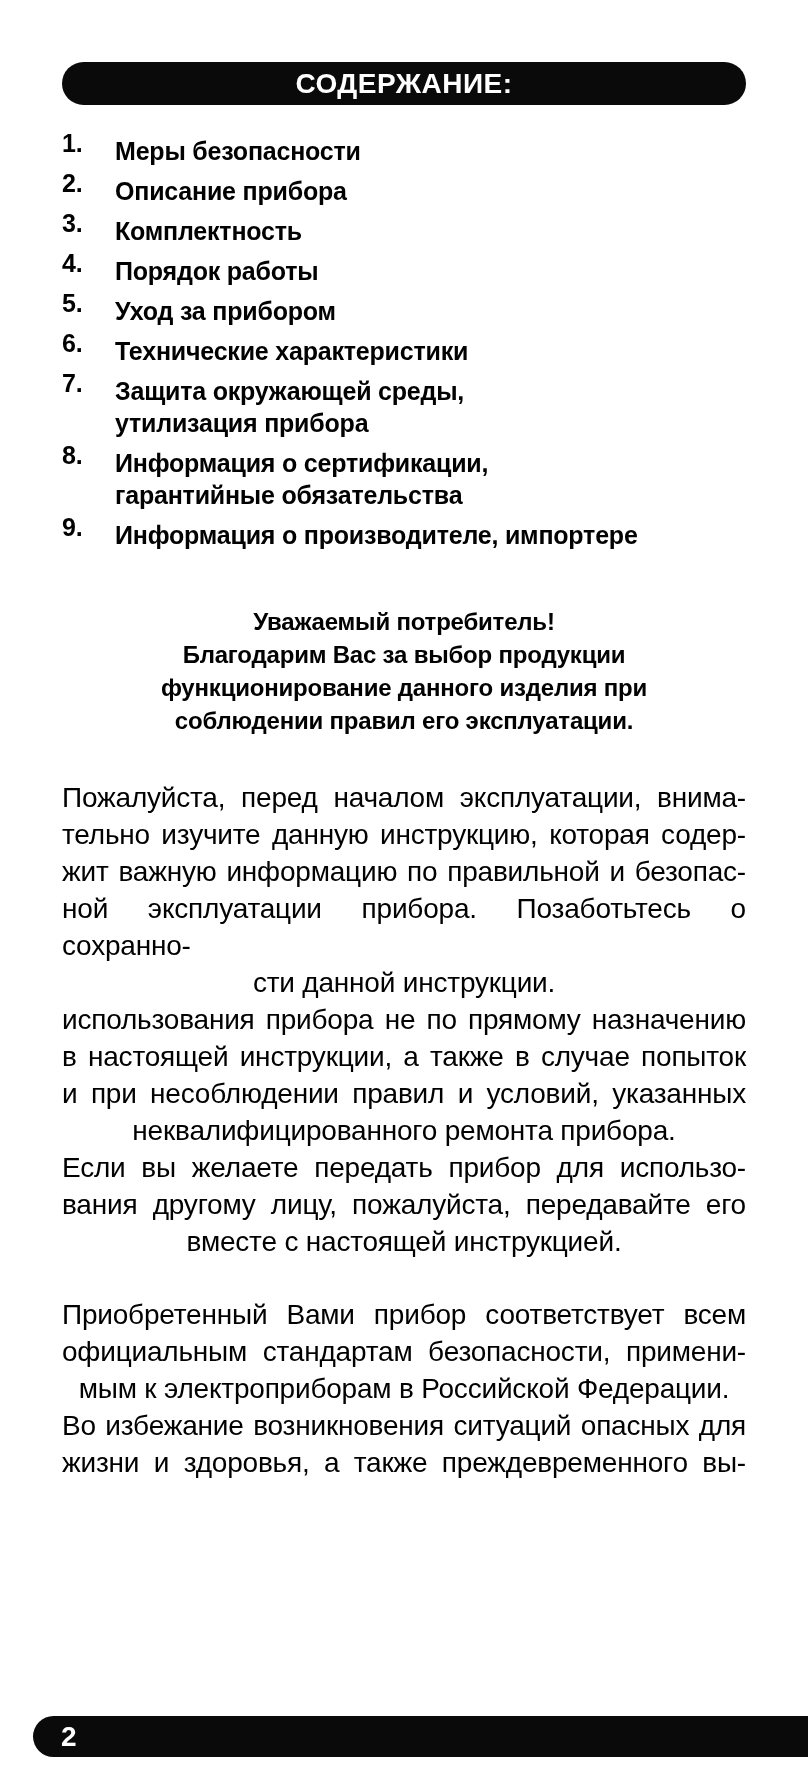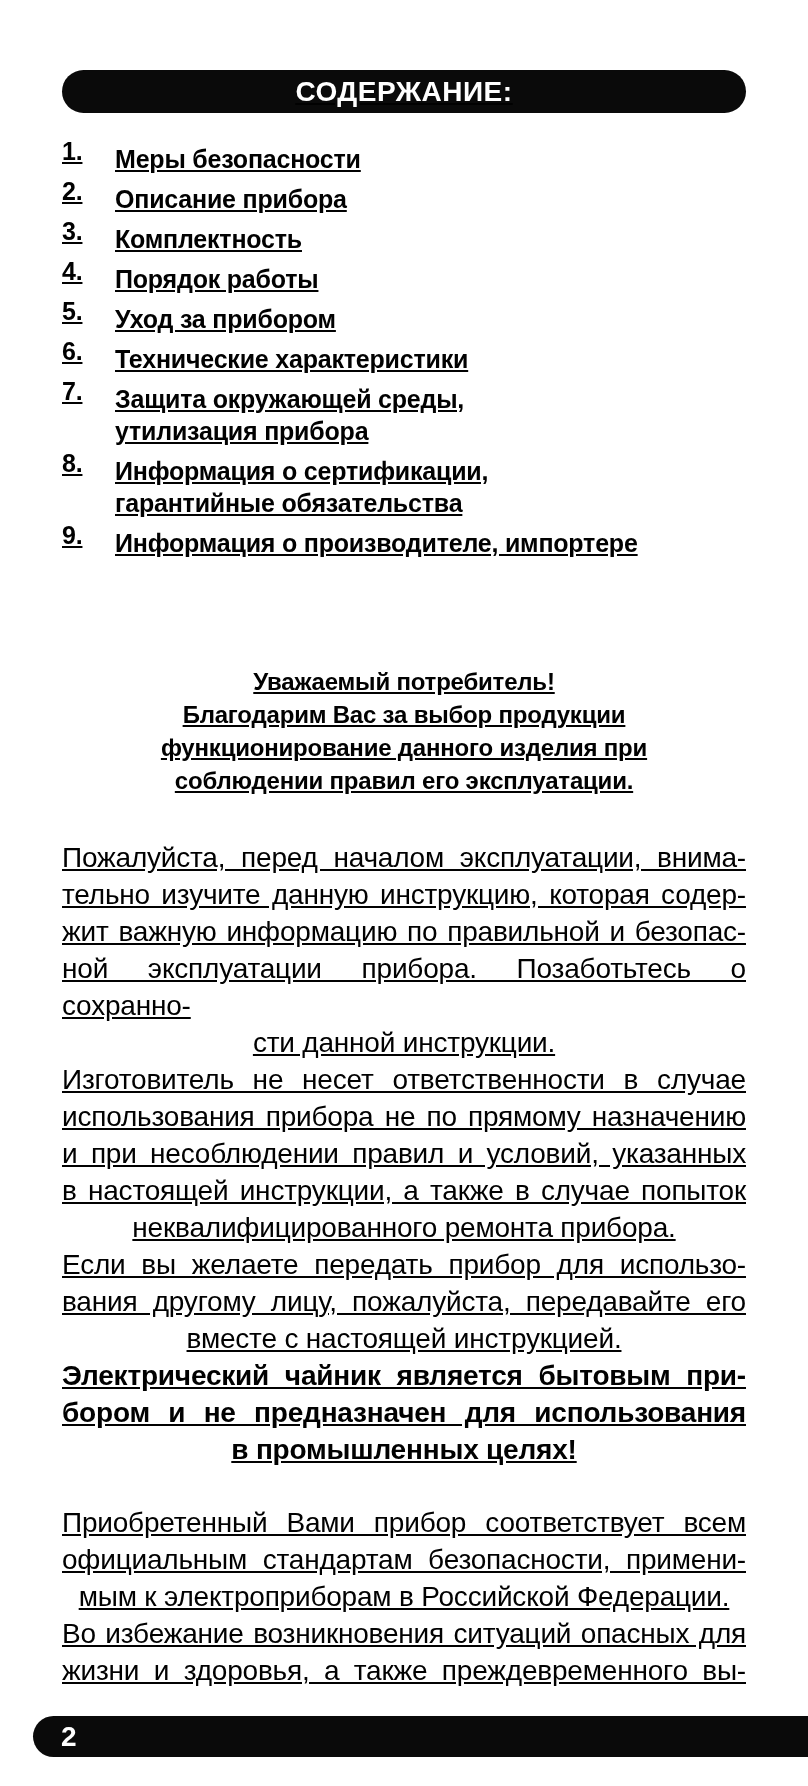--- a/index.html
+++ b/index.html
@@ -10,22 +10,21 @@
   .page {
     position: relative;
     width: 808px;
     height: 1786px;
     background: #ffffff;
     color: #010101;
     font-family: "Liberation Sans", sans-serif;
     overflow: hidden;
   }
   .content {
-    padding: 12px 62px;
-    text-decoration: underline;
+    padding: 4px 62px;
   }
   
   .pill {
     margin-top: 58px;
     height: 43px;
     background: #0a0a0a;
     border-radius: 22px;
     display: flex;
     align-items: center;
     justify-content: center;
@@ -54,21 +53,21 @@
   .toc-num {
     width: 53px;
     flex-shrink: 0;
   }
   .toc-text {
     flex: 1;
     margin-top: 8px;
   }
   
   .greeting {
-    margin-top: 106px;
+    margin-top: 54px;
     text-align: center;
     font-size: 24px;
     font-weight: 700;
     line-height: 33px;
     letter-spacing: -0.2px;
   }
   
   .bodytext {
     margin-top: 42px;
     font-size: 28px;
@@ -171,35 +170,29 @@
 
     <div class="bodytext">
       <div class="para">
         <div class="jline">Пожалуйста, перед началом эксплуатации, внима-</div>
         <div class="jline">тельно изучите данную инструкцию, которая содер-</div>
         <div class="jline">жит важную информацию по правильной и безопас-</div>
         <div class="jline">ной эксплуатации прибора. Позаботьтесь о сохранно-</div>
         <div class="lline">сти данной инструкции.</div>
       </div>
       <div class="para">
-        <div class="jline">Изготовитель не несет ответственности в случае</div>
         <div class="jline">использования прибора не по прямому назначению</div>
+        <div class="jline">в настоящей инструкции, а также в случае попыток</div>
         <div class="jline">и при несоблюдении правил и условий, указанных</div>
-        <div class="jline">в настоящей инструкции, а также в случае попыток</div>
         <div class="lline">неквалифицированного ремонта прибора.</div>
       </div>
       <div class="para">
         <div class="jline">Если вы желаете передать прибор для использо-</div>
         <div class="jline">вания другому лицу, пожалуйста, передавайте его</div>
         <div class="lline">вместе с настоящей инструкцией.</div>
-      </div>
-      <div class="para bold">
-        <div class="jline">Электрический чайник является бытовым при-</div>
-        <div class="jline">бором и не предназначен для использования</div>
-        <div class="lline">в промышленных целях!</div>
       </div>
     </div>
 
 
     <div class="bodytext bodytext2">
       <div class="para">
         <div class="jline">Приобретенный Вами прибор соответствует всем</div>
         <div class="jline">официальным стандартам безопасности, примени-</div>
         <div class="lline">мым к электроприборам в Российской Федерации.</div>
         <div class="jline">Во избежание возникновения ситуаций опасных для</div>

